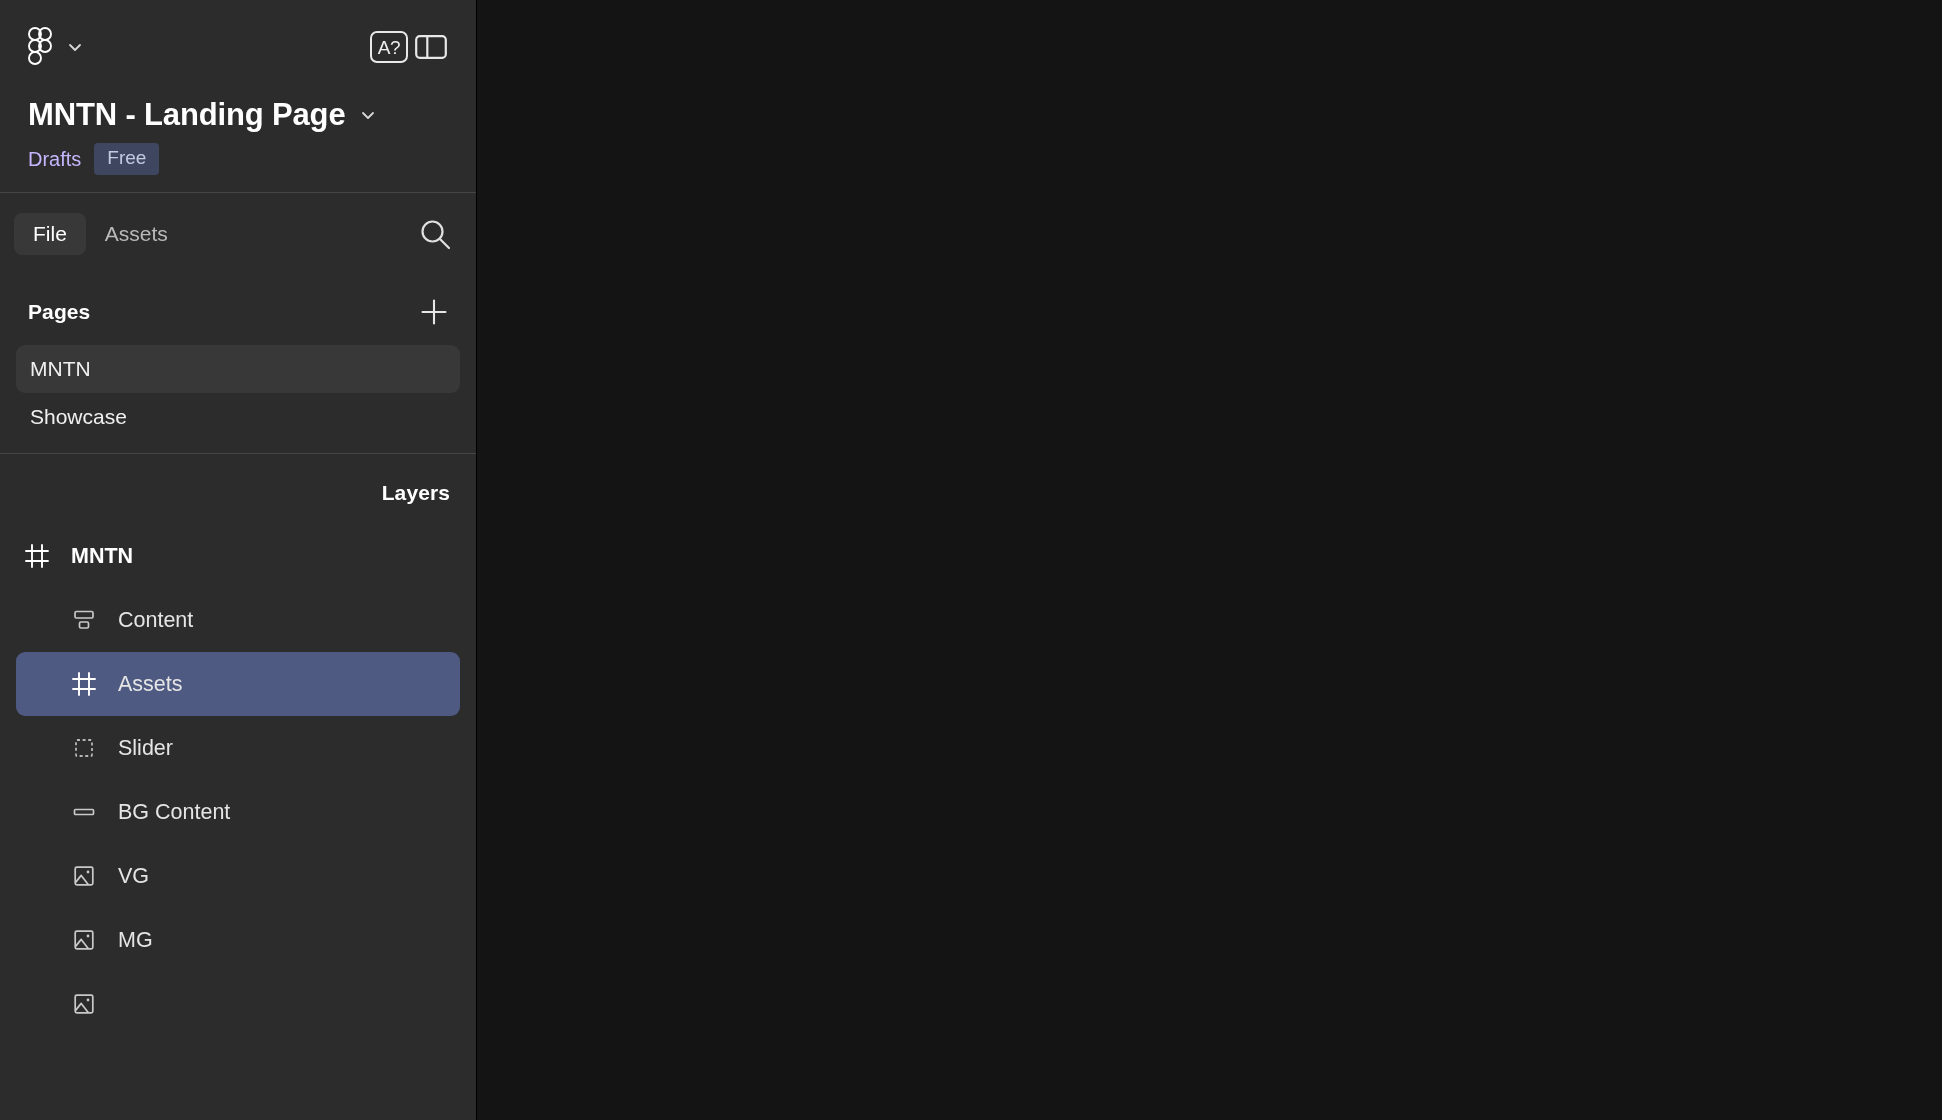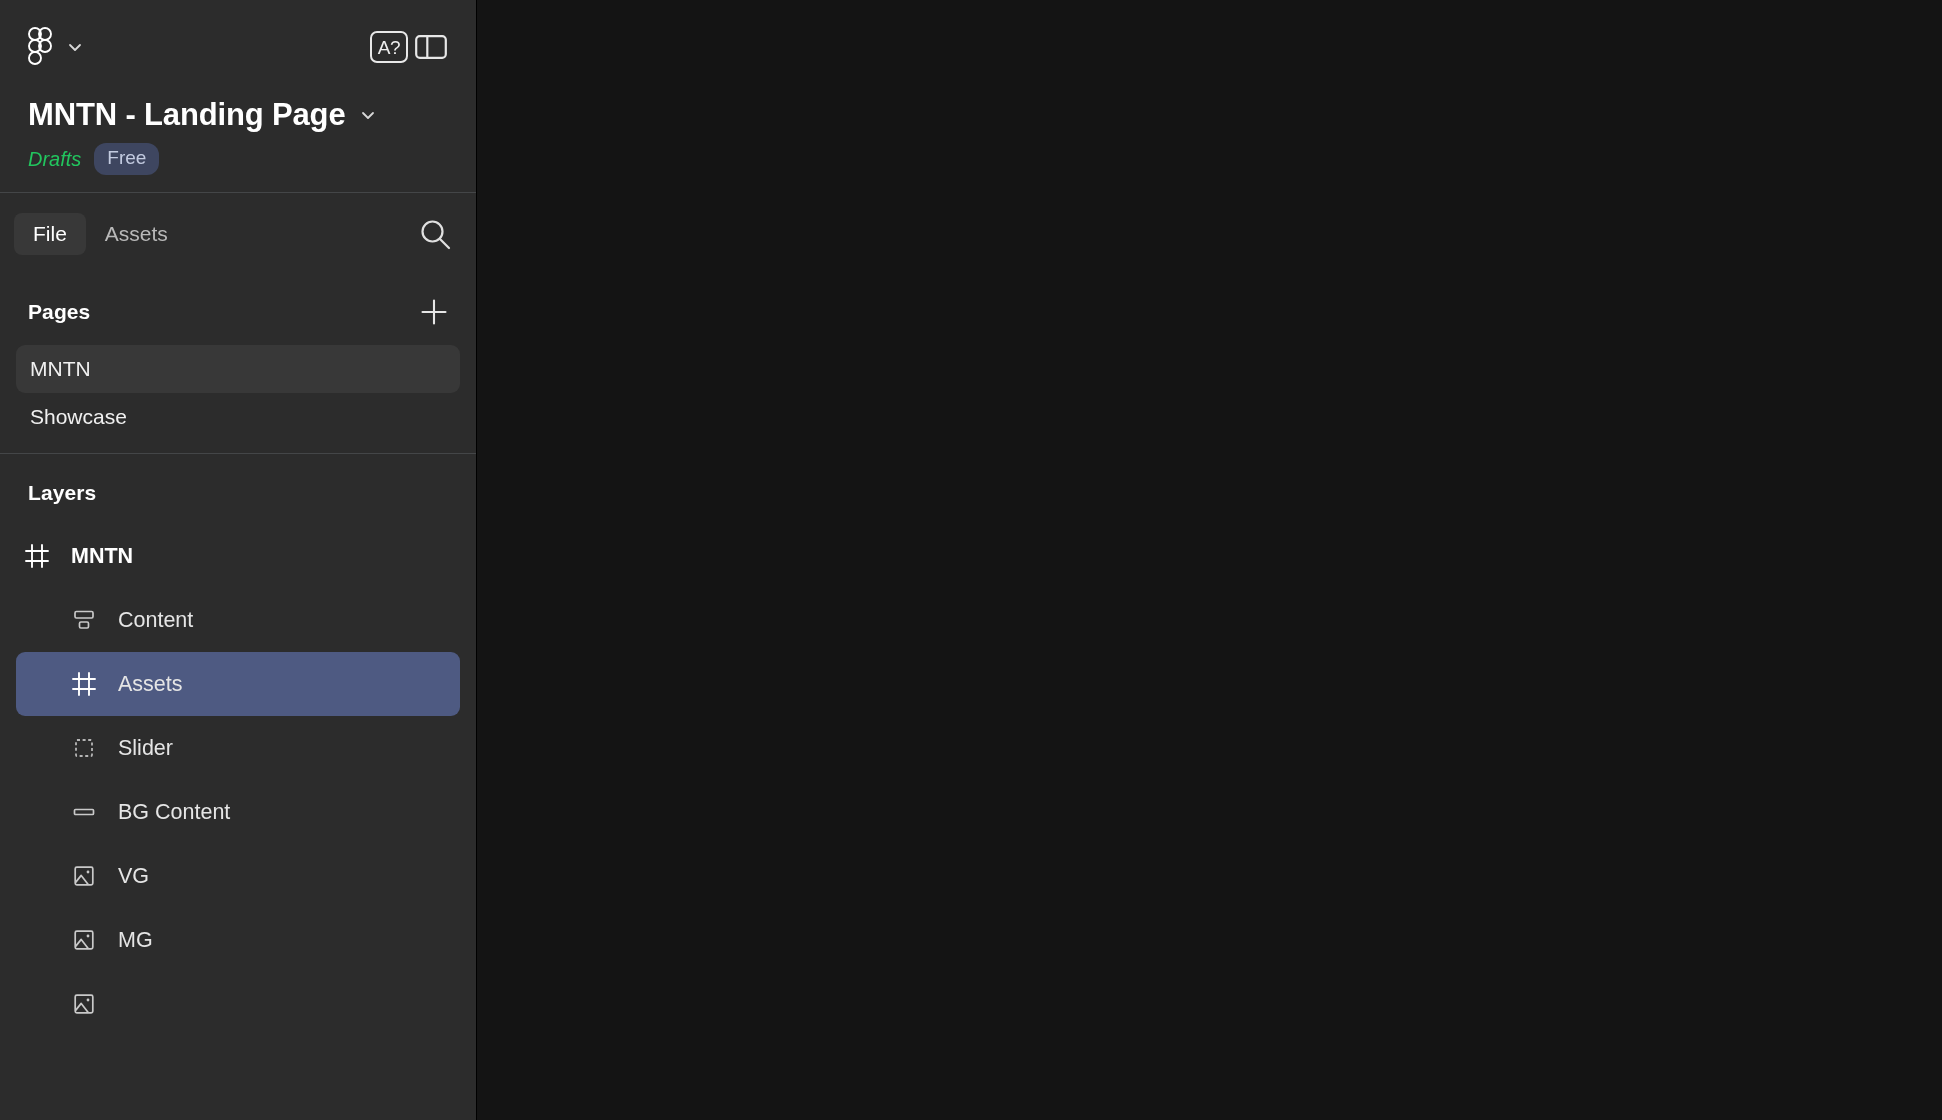--- a/index.html
+++ b/index.html
@@ -94,30 +94,29 @@
   }
   .file-meta-row {
     display: flex;
     align-items: center;
     gap: 13px;
     height: 38px;
     margin-top: 4px;
   }
   .file-drafts {
     font-size: 20px;
-    color: #22c55e;
-    cursor: pointer;
-    font-style: italic;
+    color: #c4b5fd;
+    cursor: pointer;
   }
   .badge-free {
     background: #3e4660;
     color: #c3cbe0;
     font-size: 19px;
     padding: 3px 13px 5px 13px;
-    border-radius: 12px;
+    border-radius: 4px;
     line-height: 1.25;
     cursor: pointer;
   }
 
   .divider {
     height: 1px;
     background: #444648;
     width: 100%;
     flex: 0 0 1px;
   }
@@ -148,20 +147,21 @@
   
   .pages-section {
     flex: 0 0 auto;
     padding-top: 8px;
   }
   .section-head {
     height: 58px;
     display: flex;
     align-items: center;
     padding: 0 26px 0 28px;
+    justify-content: flex-end;
   }
   .section-title {
     font-size: 21px;
     font-weight: 700;
     color: #ffffff;
     letter-spacing: 0.1px;
   }
   .section-spacer { flex: 1 1 auto; }
   .plus-icon { width: 32px; height: 32px; cursor: pointer; display:block; }
 

